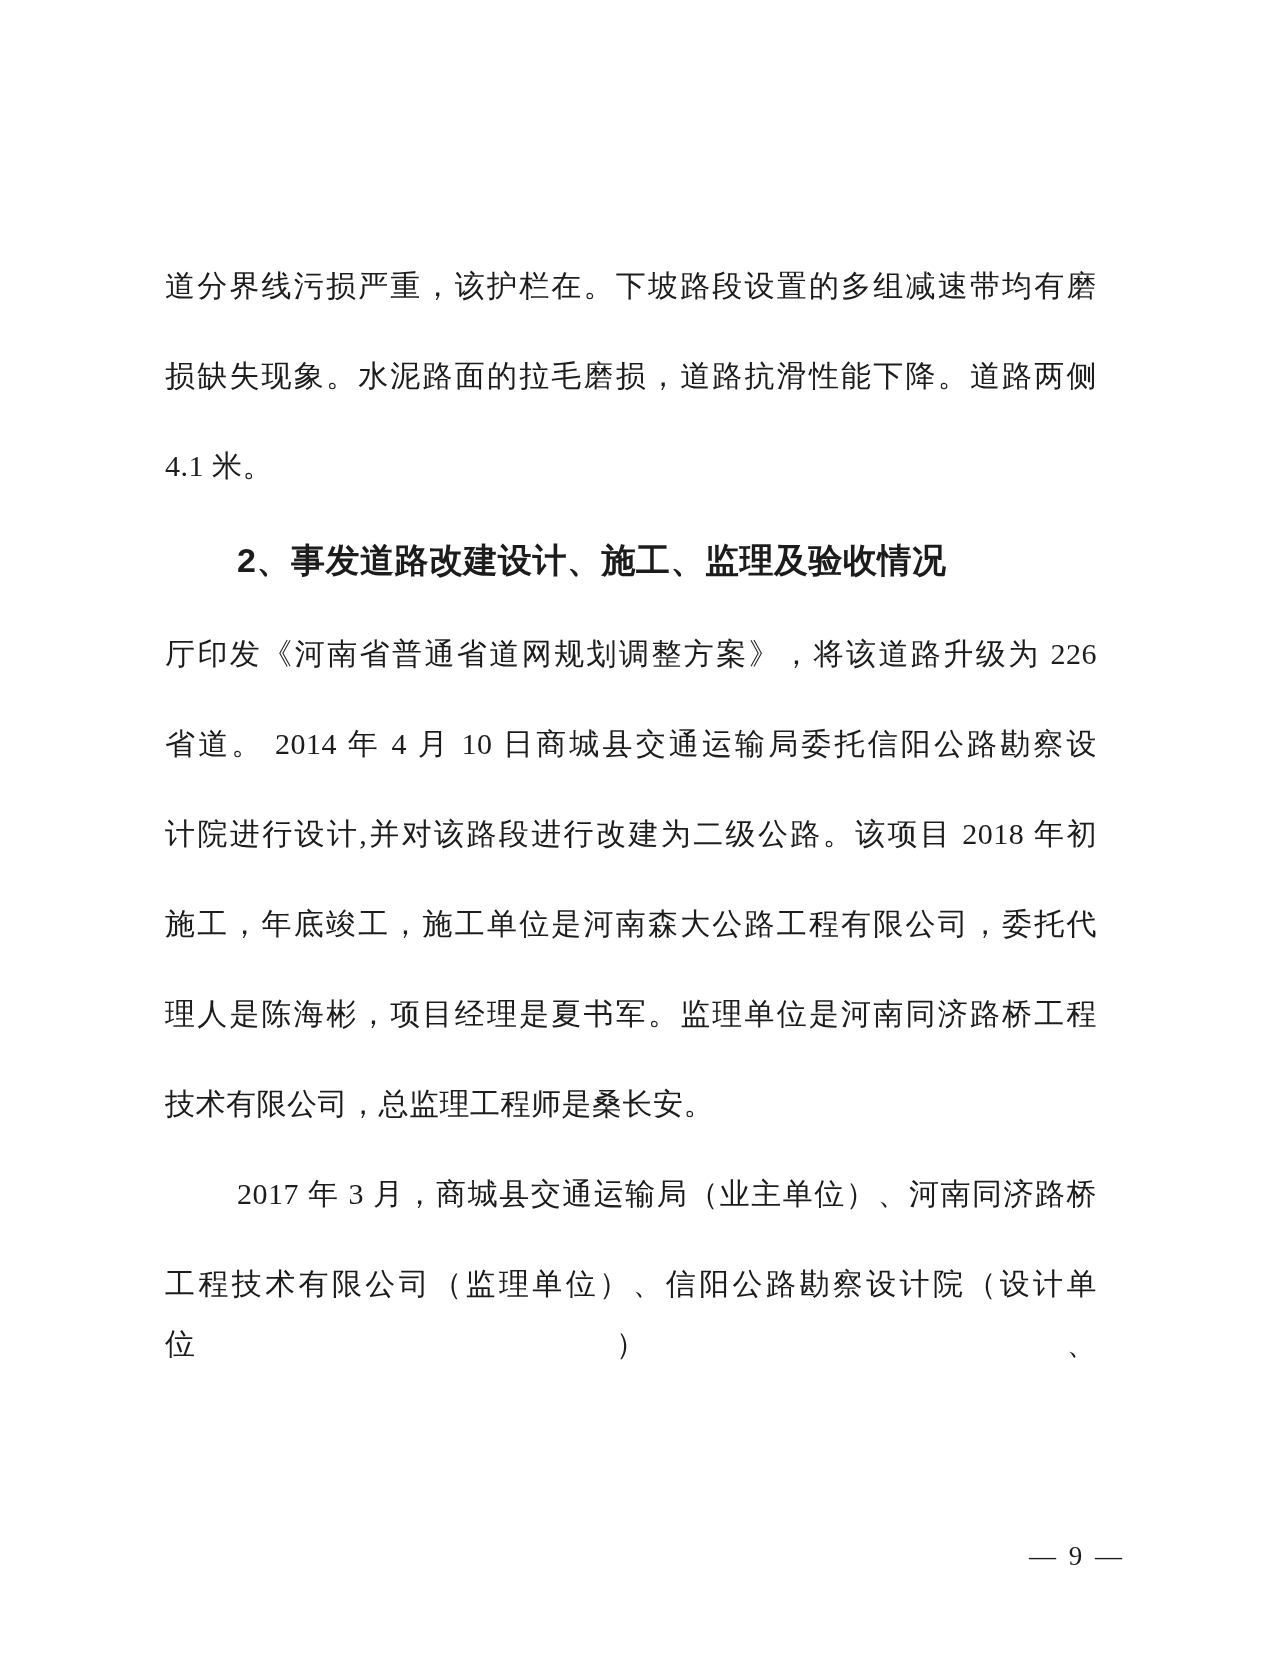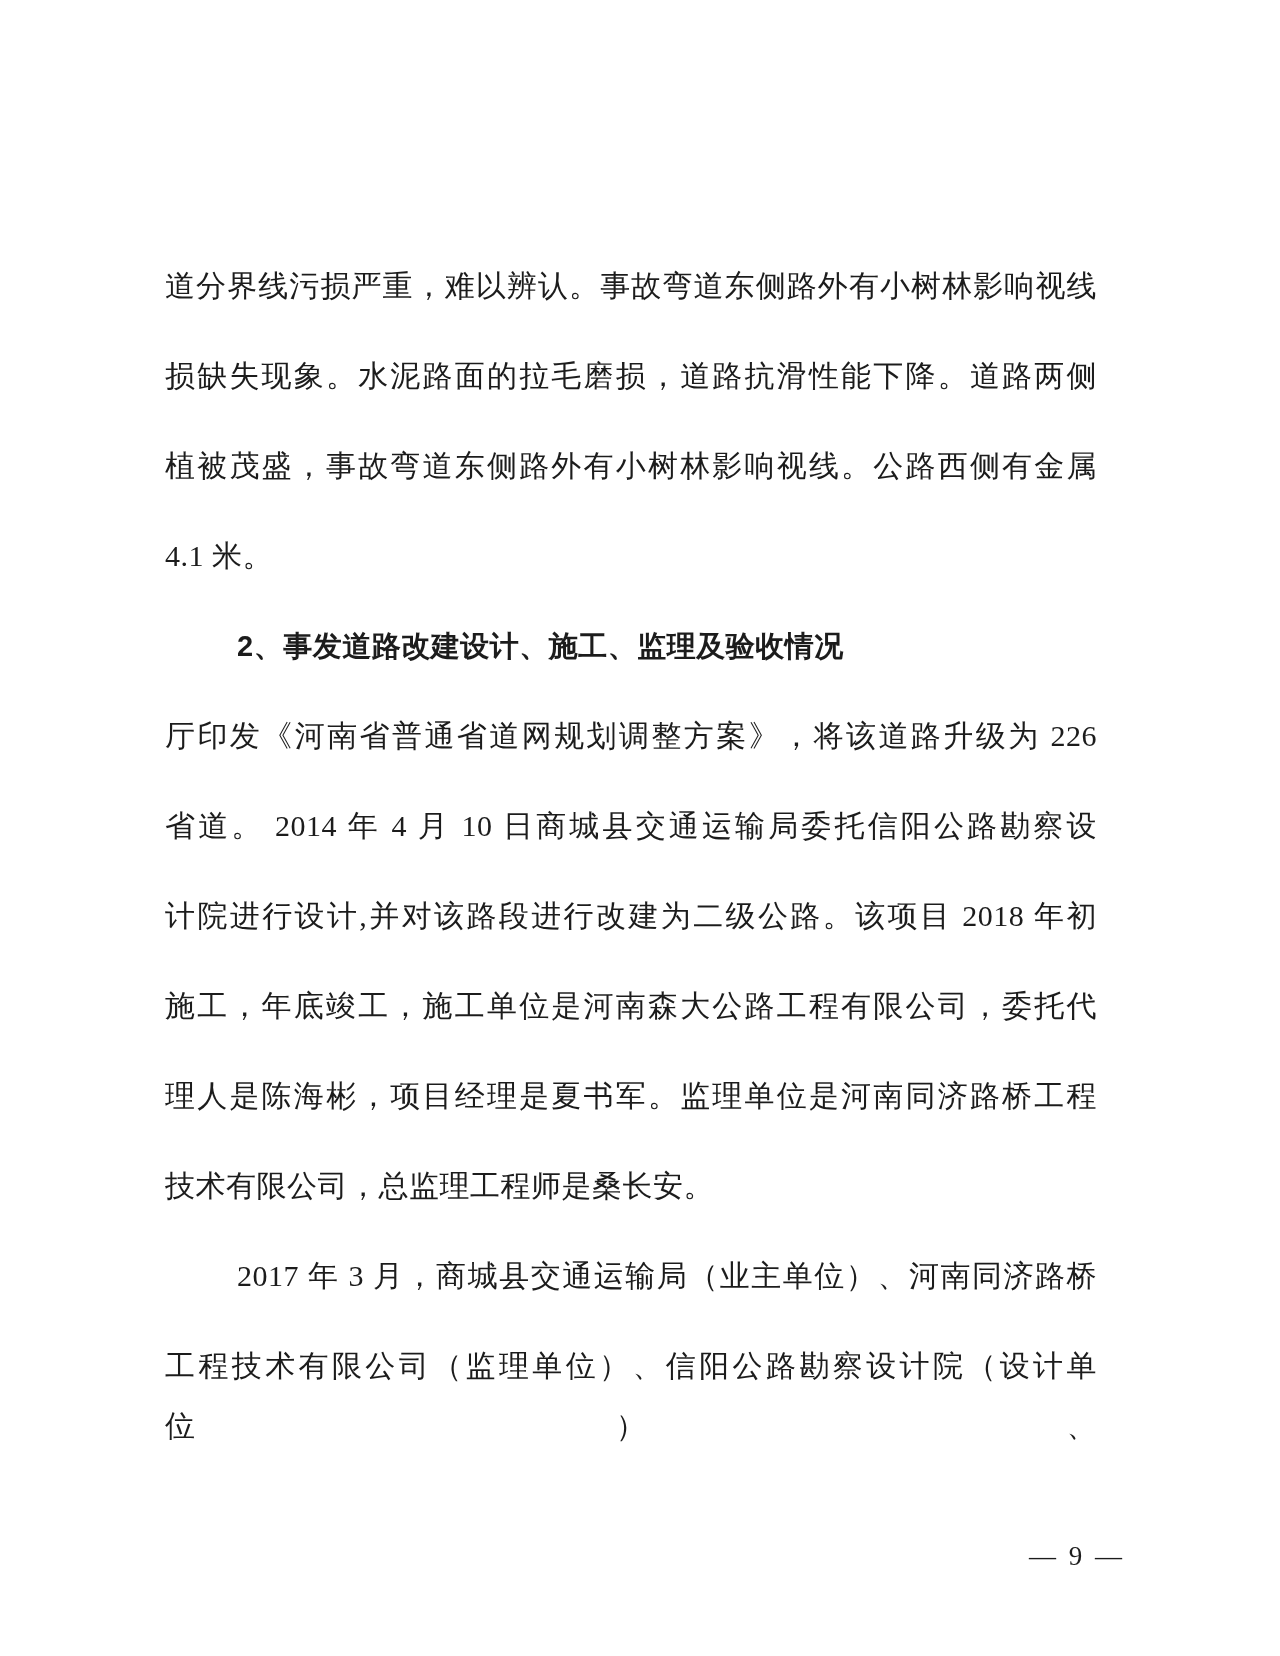--- a/index.html
+++ b/index.html
@@ -37,44 +37,43 @@
   .end {
     text-align: justify;
     text-align-last: left;
   }
   .indent {
     text-indent: 72px;
   }
   .heading {
     font-family: "Liberation Sans", "DejaVu Sans", sans-serif;
     font-weight: bold;
-    font-size: 29px;
+    font-size: 34px;
     text-align: left;
   }
   .pagenum {
     position: absolute;
     top: 1536px;
     right: 155px;
     height: 40px;
     line-height: 40px;
     font-size: 27px;
     letter-spacing: 3px;
     color: #1c1c1c;
     font-family: "Liberation Serif", "DejaVu Serif", serif;
   }
 </style>
 </head>
 <body>
 
 <div class="page">
   <main class="content">
 
-    <p class="row just">道分界线污损严重，难以辨认。事故弯道东侧路外有小树林影响视线</p>
+    <p class="row just">道分界线污损严重，该护栏在。下坡路段设置的多组减速带均有磨</p>
     <p class="row just">损缺失现象。水泥路面的拉毛磨损，道路抗滑性能下降。道路两侧</p>
-    <p class="row just">植被茂盛，事故弯道东侧路外有小树林影响视线。公路西侧有金属</p>
     <p class="row end">4.1 米。</p>
 
     <p class="row heading indent">2、事发道路改建设计、施工、监理及验收情况</p>
 
     <p class="row just">厅印发《河南省普通省道网规划调整方案》，将该道路升级为 226</p>
     <p class="row just">省道。  2014 年 4 月 10 日商城县交通运输局委托信阳公路勘察设</p>
     <p class="row just">计院进行设计,并对该路段进行改建为二级公路。该项目 2018 年初</p>
     <p class="row just">施工，年底竣工，施工单位是河南森大公路工程有限公司，委托代</p>
     <p class="row just">理人是陈海彬，项目经理是夏书军。监理单位是河南同济路桥工程</p>
     <p class="row end">技术有限公司，总监理工程师是桑长安。</p>

